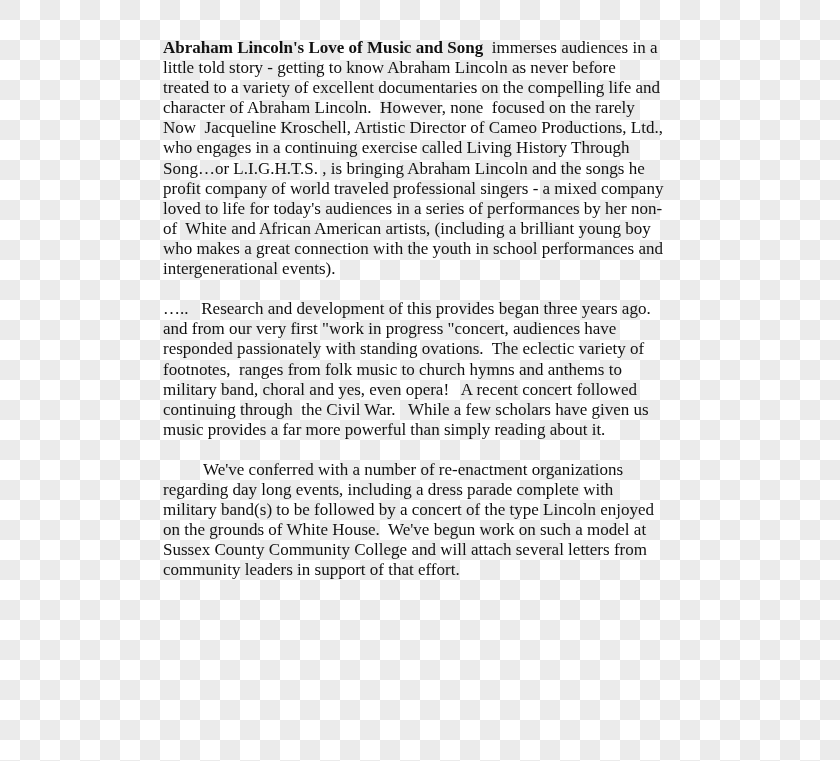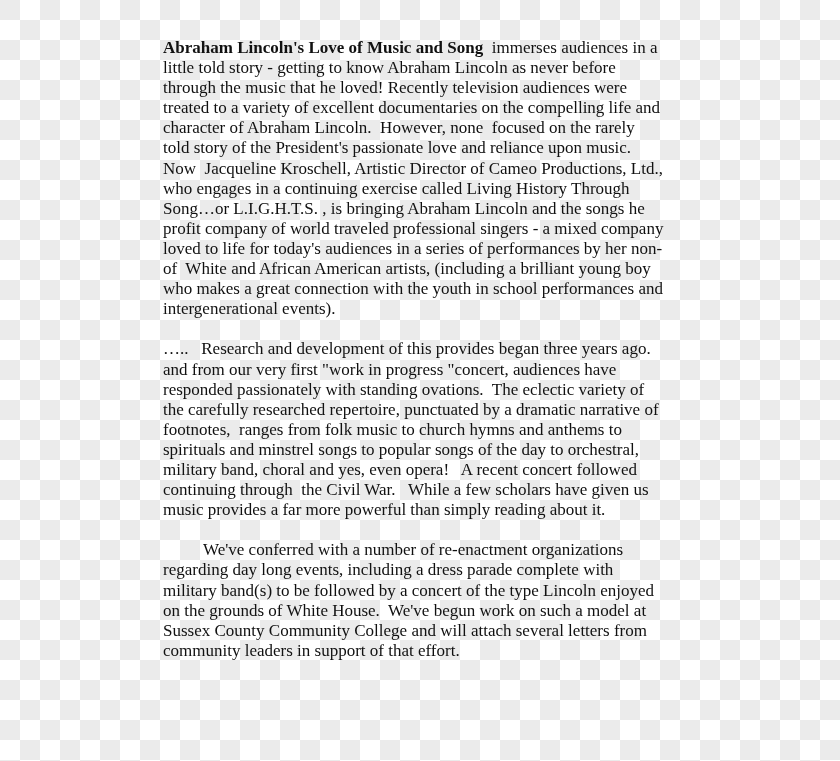--- a/index.html
+++ b/index.html
@@ -44,41 +44,37 @@
   }
 </style>
 </head>
 <body>
 
 <div class="doc">
 
   <div class="para">
     <span class="line"><span class="title">Abraham Lincoln's Love of Music and Song</span><span>  immerses audiences in a</span></span>
     <span class="line">little told story - getting to know Abraham Lincoln as never before</span>
-    <span class="line">through the music that he loved! Recently television audiences were</span>
     <span class="line">treated to a variety of excellent documentaries on the compelling life and</span>
     <span class="line">character of Abraham Lincoln.  However, none  focused on the rarely</span>
-    <span class="line">told story of the President's passionate love and reliance upon music.</span>
     <span class="line">Now  Jacqueline Kroschell, Artistic Director of Cameo Productions, Ltd.,</span>
     <span class="line">who engages in a continuing exercise called Living History Through</span>
     <span class="line">Song…or L.I.G.H.T.S. , is bringing Abraham Lincoln and the songs he</span>
     <span class="line">profit company of world traveled professional singers - a mixed company</span>
     <span class="line">loved to life for today's audiences in a series of performances by her non-</span>
     <span class="line">of  White and African American artists, (including a brilliant young boy</span>
     <span class="line">who makes a great connection with the youth in school performances and</span>
     <span class="line">intergenerational events).</span>
   </div>
 
   <div class="para">
     <span class="line">…..   Research and development of this provides began three years ago.</span>
     <span class="line">and from our very first "work in progress "concert, audiences have</span>
     <span class="line">responded passionately with standing ovations.  The eclectic variety of</span>
-    <span class="line">the carefully researched repertoire, punctuated by a dramatic narrative of</span>
     <span class="line">footnotes,  ranges from folk music to church hymns and anthems to</span>
-    <span class="line">spirituals and minstrel songs to popular songs of the day to orchestral,</span>
     <span class="line">military band, choral and yes, even opera!   A recent concert followed</span>
     <span class="line">continuing through  the Civil War.   While a few scholars have given us</span>
     <span class="line">music provides a far more powerful than simply reading about it.</span>
   </div>
 
   <div class="para">
     <span class="line indent">We've conferred with a number of re-enactment organizations</span>
     <span class="line">regarding day long events, including a dress parade complete with</span>
     <span class="line">military band(s) to be followed by a concert of the type Lincoln enjoyed</span>
     <span class="line">on the grounds of White House.  We've begun work on such a model at</span>

